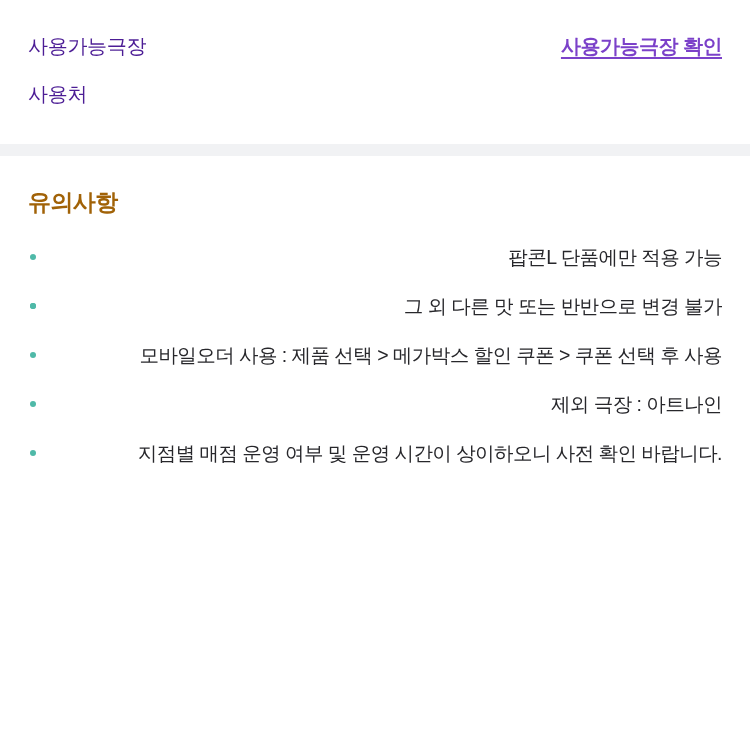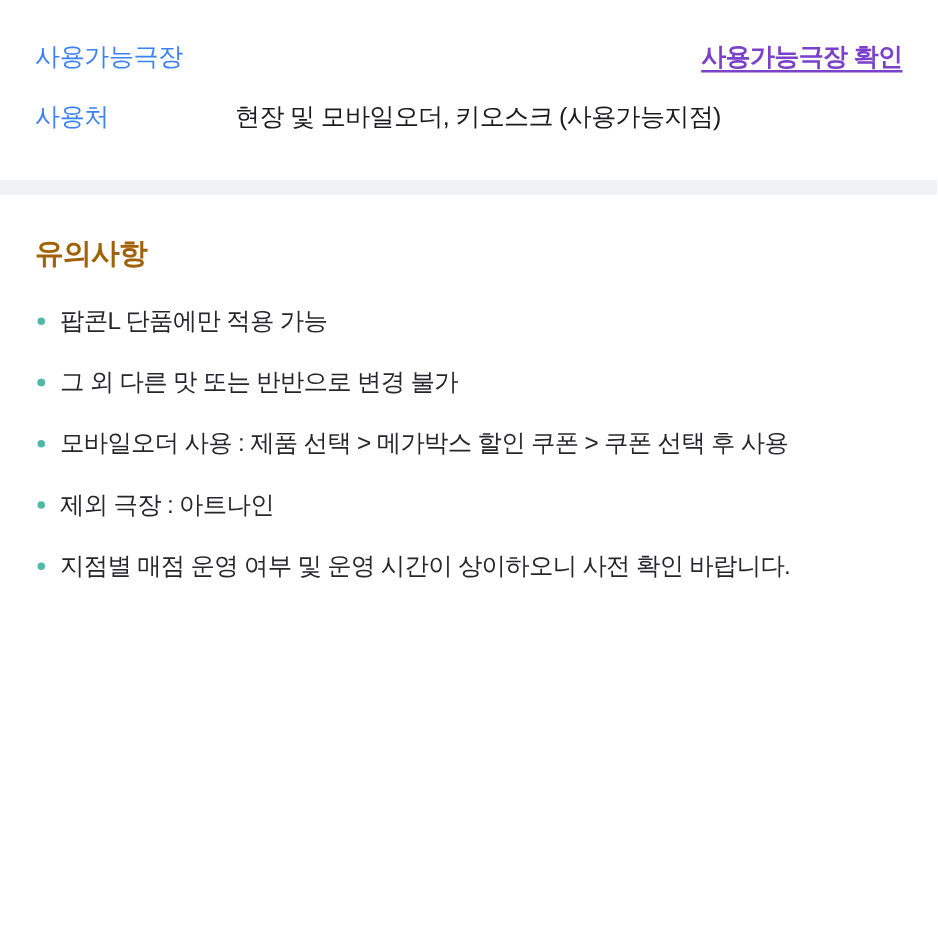--- a/index.html
+++ b/index.html
@@ -24,21 +24,21 @@
   .info-section {
     padding: 22px 28px 4px 28px;
   }
   .info-row {
     display: flex;
     align-items: flex-start;
     padding: 9px 0 9px 0;
   }
   .info-label {
     flex: 0 0 160px;
-    color: #3b82f6;
+    color: #4c1d95;
     font-size: 20px;
     line-height: 30px;
     letter-spacing: -0.3px;
     font-weight: 400;
   }
   .info-value {
     flex: 1 1 auto;
     font-size: 20px;
     line-height: 30px;
     letter-spacing: -0.5px;
@@ -82,20 +82,21 @@
   ul.notice-list li {
     position: relative;
     padding-left: 20px;
     margin-bottom: 18px;
     font-size: 19.5px;
     line-height: 31px;
     color: #27272b;
     letter-spacing: -0.55px;
     font-weight: 400;
     word-break: keep-all;
+    text-align: right;
   }
   ul.notice-list li .bullet {
     position: absolute;
     left: 2px;
     top: 12px;
     width: 6px;
     height: 6px;
     border-radius: 50%;
     background: #4fb9a8;
   }
@@ -107,21 +108,20 @@
 
   <div class="info-section">
 
     <div class="info-row">
       <div class="info-label">사용가능극장</div>
       <div class="info-value link">사용가능극장 확인</div>
     </div>
 
     <div class="info-row">
       <div class="info-label">사용처</div>
-      <div class="info-value">현장 및 모바일오더, 키오스크 (사용가능지점)</div>
     </div>
 
   </div>
 
   <div class="band"></div>
 
   <div class="notice">
     <div class="notice-title">유의사항</div>
 
     <ul class="notice-list">

